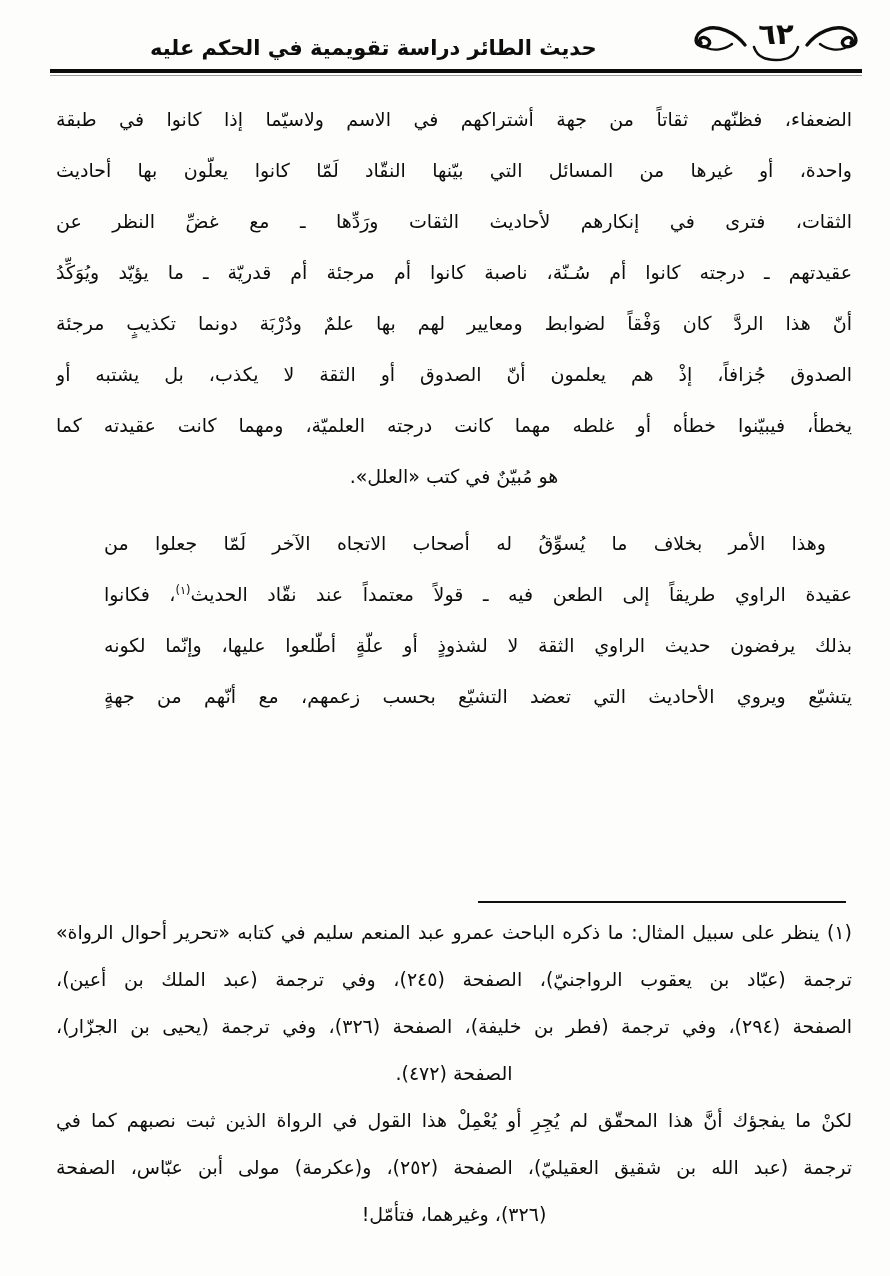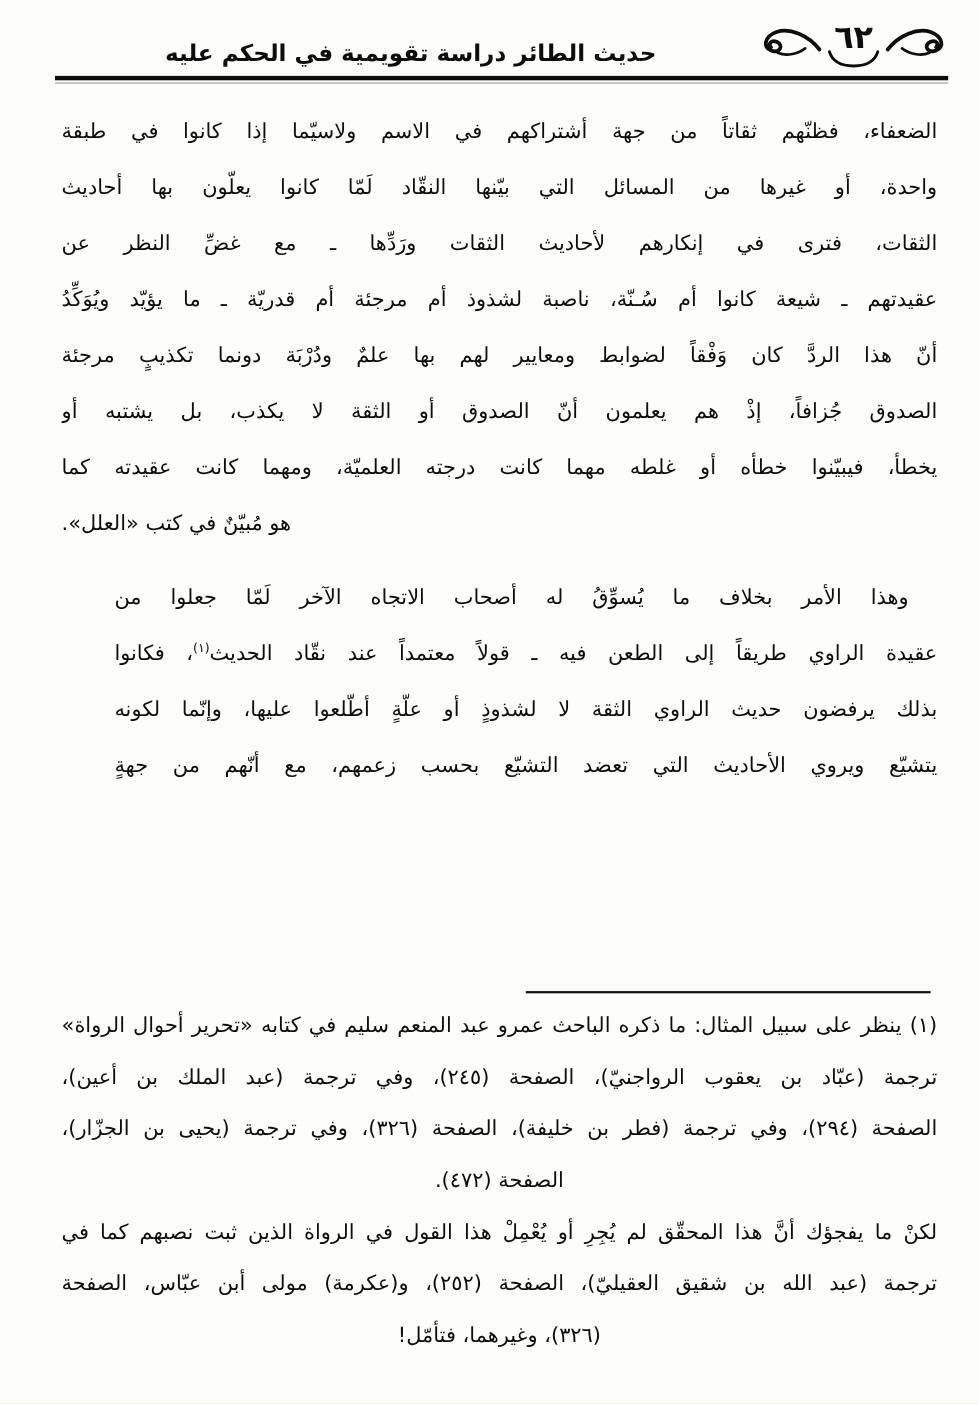--- a/index.html
+++ b/index.html
@@ -25,21 +25,21 @@
   .rule-thick{position:absolute;top:69px;left:50px;right:28px;height:4px;background:#0b0b0b;}
   .rule-thin{position:absolute;top:75px;left:50px;right:28px;height:1px;background:#9a9a9a;}
   
   .body-text{position:absolute;top:94px;right:38px;left:56px;}
   .para + .para{margin-top:16px;margin-left:48px;}
   .line{
     font-size:19px;line-height:51px;
     max-height:51px;overflow:hidden;
   }
   .j{text-align:justify;text-align-last:justify;}
-  .s{text-align:left;text-align-last:auto;}
+  .s{text-align:center;text-align-last:auto;}
   .c{text-align:right;text-align-last:center;}
   .indent{padding-right:26px;}
   .sup{font-size:0.6em;vertical-align:super;line-height:0;}
   
   .fn-sep{position:absolute;top:901px;right:44px;width:368px;height:2px;background:#101010;}
   .footnotes{position:absolute;top:909px;right:38px;left:56px;}
   .fline{
     font-size:19px;line-height:47px;
     max-height:47px;overflow:hidden;
   }
@@ -67,21 +67,21 @@
   </header>
 
   <div class="rule-thick"></div>
   <div class="rule-thin"></div>
 
   <main class="body-text">
     <section class="para">
         <div class="line j">الضعفاء، فظنّهم ثقاتاً من جهة أشتراكهم في الاسم ولاسيّما إذا كانوا في طبقة</div>
         <div class="line j">واحدة، أو غيرها من المسائل التي بيّنها النقّاد لَمّا كانوا يعلّون بها أحاديث</div>
         <div class="line j">الثقات، فترى في إنكارهم لأحاديث الثقات ورَدِّها ـ مع غضِّ النظر عن</div>
-        <div class="line j">عقيدتهم ـ شيعة كانوا أم سُـنّة، ناصبة لشذوذ أم مرجئة أم قدريّة ـ ما يؤيّد ويُوَكِّدُ</div>
+        <div class="line j">عقيدتهم ـ درجته كانوا أم سُـنّة، ناصبة كانوا أم مرجئة أم قدريّة ـ ما يؤيّد ويُوَكِّدُ</div>
         <div class="line j">أنّ هذا الردَّ كان وَفْقاً لضوابط ومعايير لهم بها علمٌ ودُرْبَة دونما تكذيبٍ مرجئة</div>
         <div class="line j">الصدوق جُزافاً، إذْ هم يعلمون أنّ الصدوق أو الثقة لا يكذب، بل يشتبه أو</div>
         <div class="line j">يخطأ، فيبيّنوا خطأه أو غلطه مهما كانت درجته العلميّة، ومهما كانت عقيدته كما</div>
         <div class="line s">هو مُبيّنٌ في كتب «العلل».</div>
       </section>
     <section class="para">
         <div class="line j indent">وهذا الأمر بخلاف ما يُسوِّقُ له أصحاب الاتجاه الآخر لَمّا جعلوا من</div>
         <div class="line j">عقيدة الراوي طريقاً إلى الطعن فيه ـ قولاً معتمداً عند نقّاد الحديث<span class="sup">(١)</span>، فكانوا</div>
         <div class="line j">بذلك يرفضون حديث الراوي الثقة لا لشذوذٍ أو علّةٍ أطّلعوا عليها، وإنّما لكونه</div>
         <div class="line j">يتشيّع ويروي الأحاديث التي تعضد التشيّع بحسب زعمهم، مع أنّهم من جهةٍ</div>

